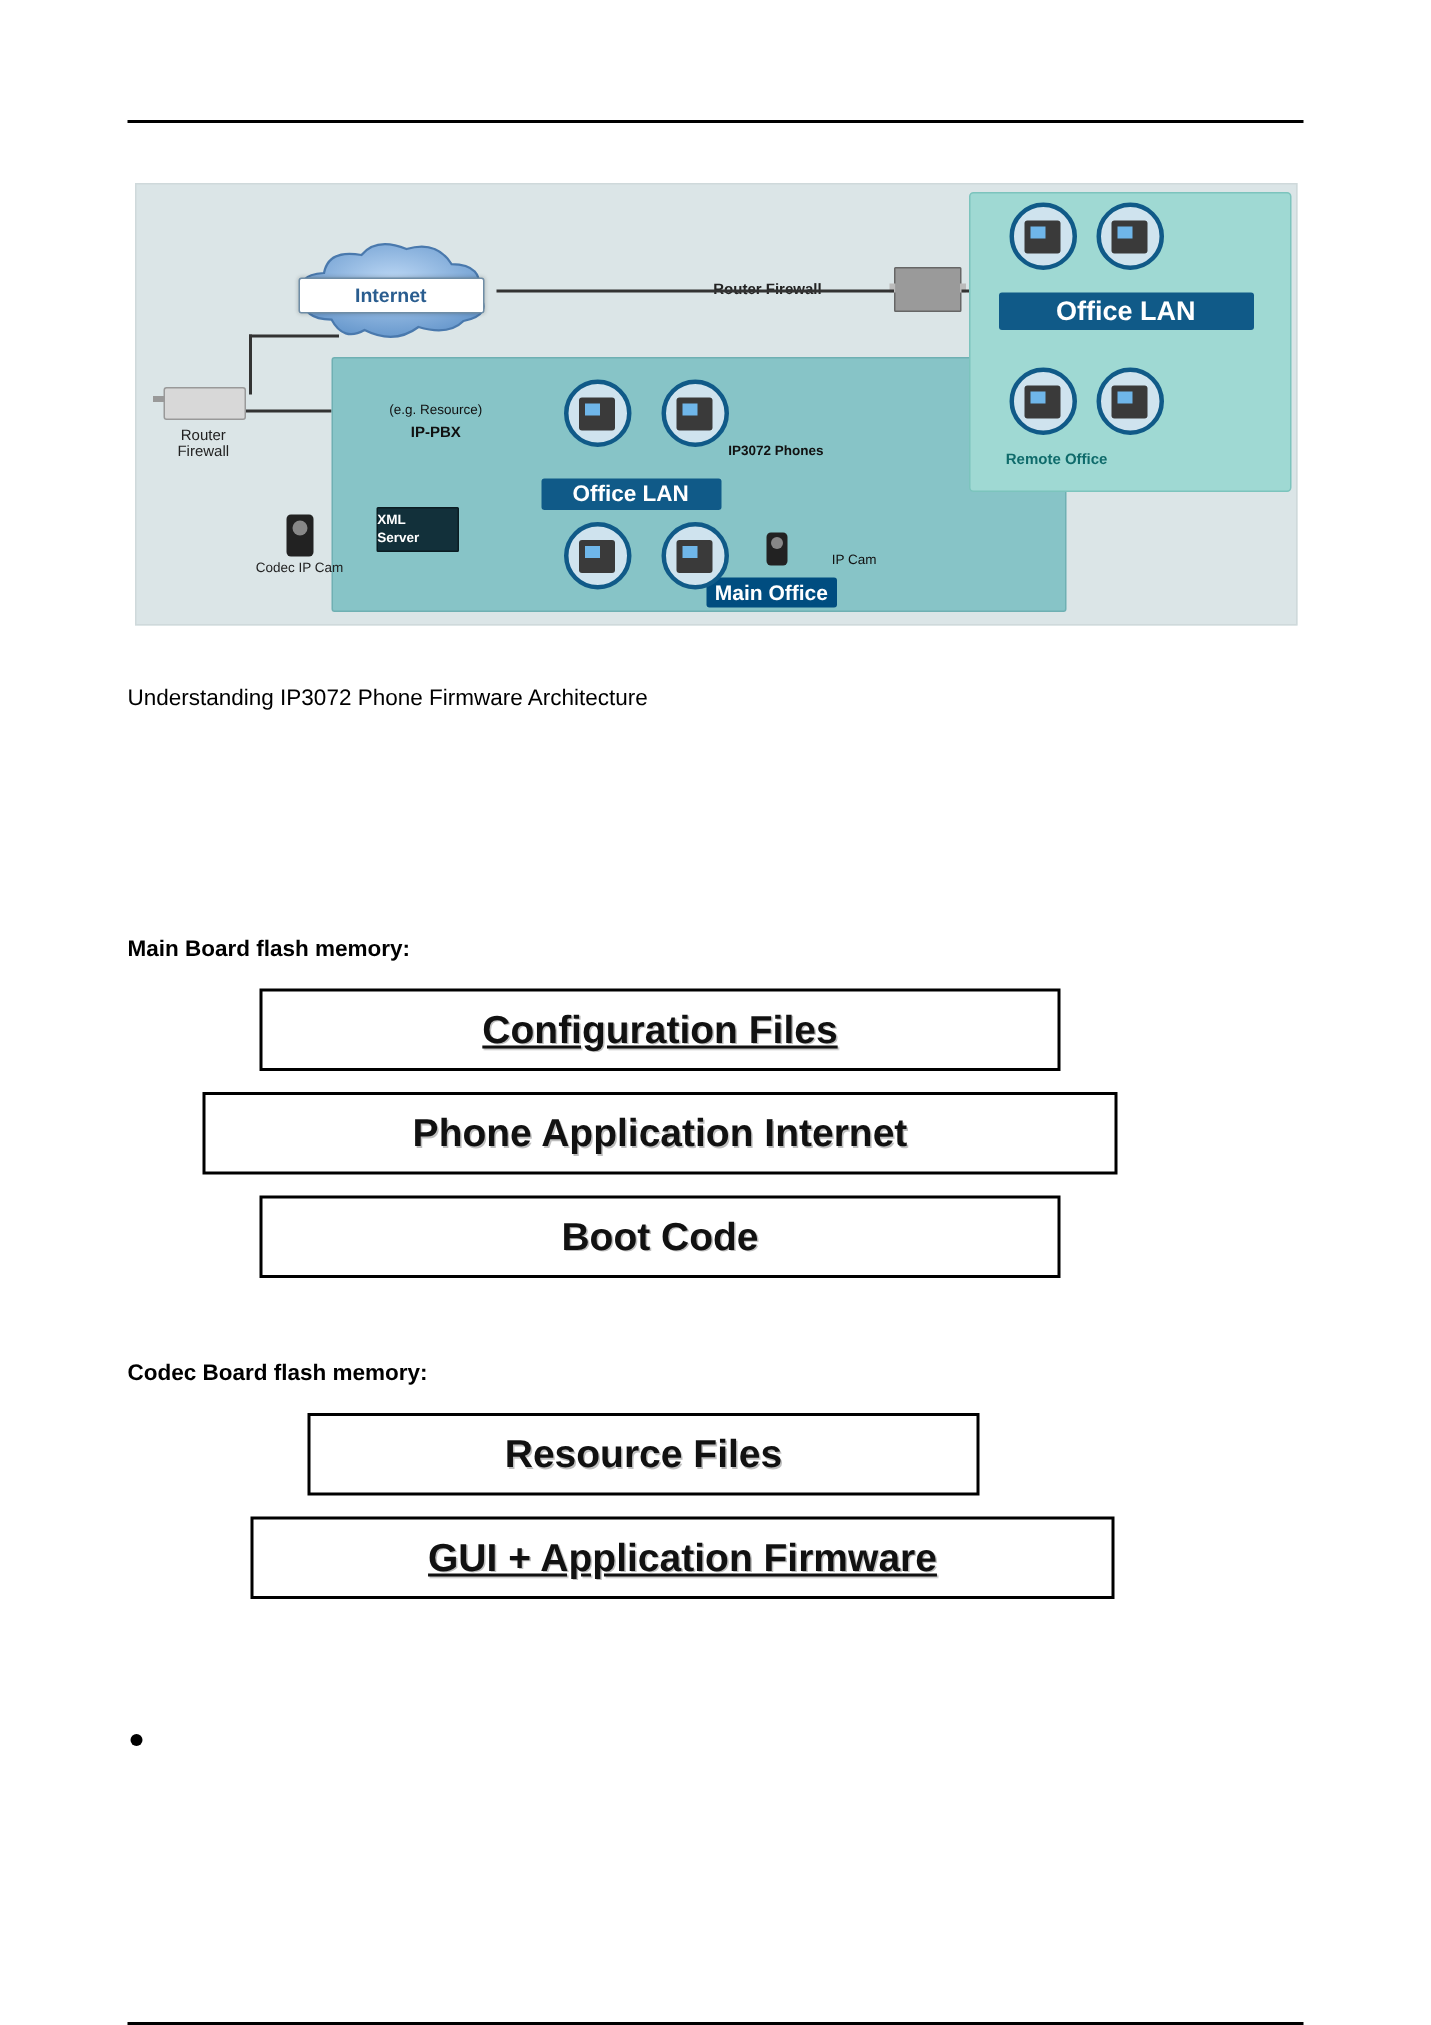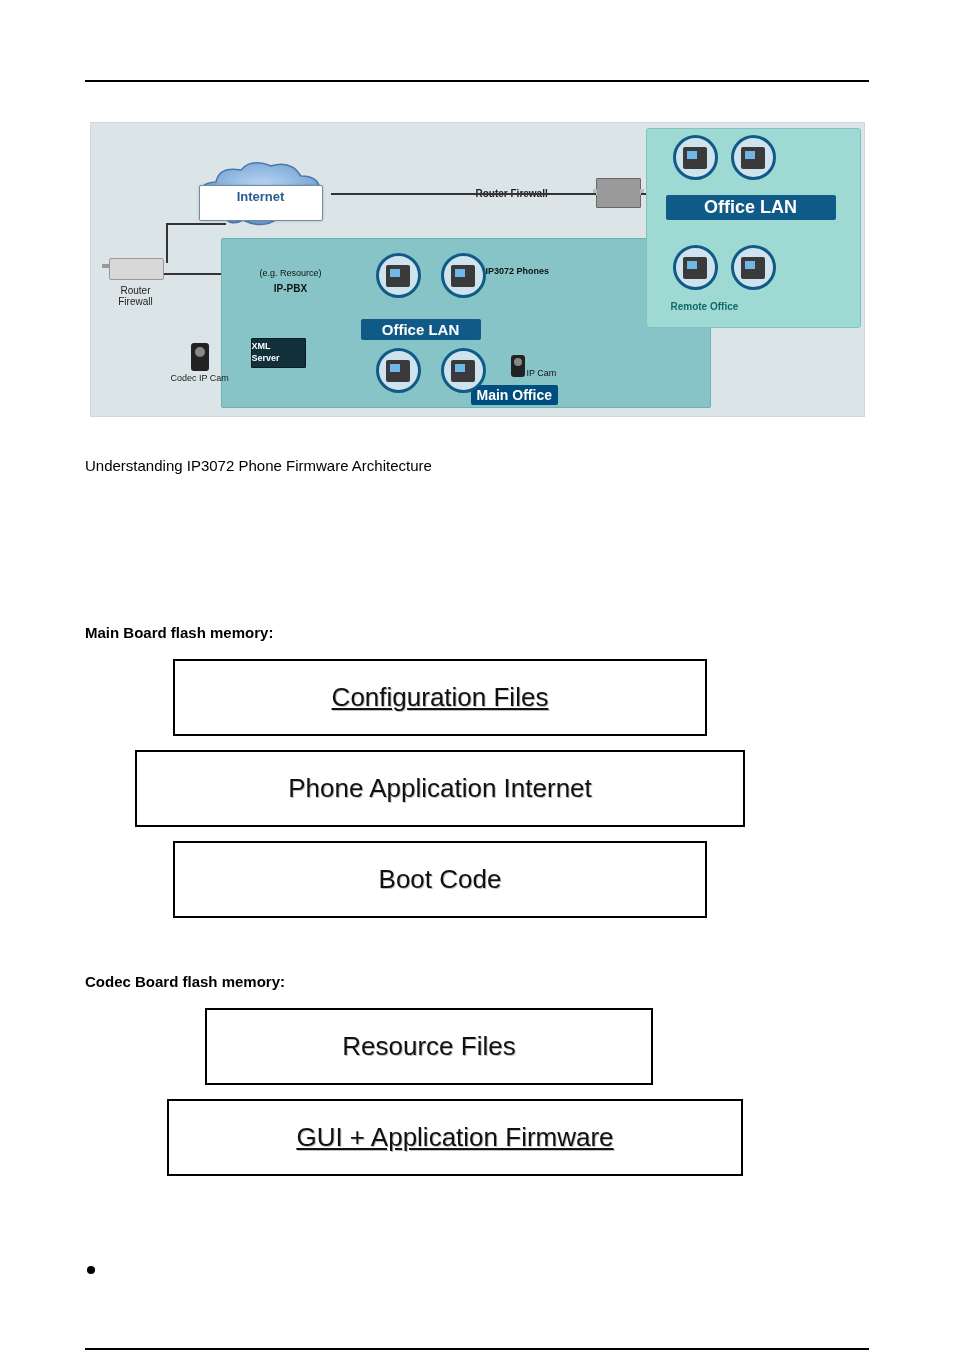--- a/index.html
+++ b/index.html
@@ -12,21 +12,21 @@
   .diagram-wrap { margin-top: 40px; }
   .diagram {
     width: 775px; height: 295px; background: #dbe5e7; border: 1px solid #cfd9db;
     position: relative; margin: 0 auto;
   }
   .cloud {
     position: absolute; top: 35px; left: 100px; width: 140px; height: 80px;
   }
   .cloud svg { width: 140px; height: 80px; }
   .cloud-label {
-    position: absolute; top: 62px; left: 108px; width: 124px; height: 36px;
+    position: absolute; top: 62px; left: 108px; width: 124px; height: 24px;
     background: #fff; border: 1px solid #6f8da6; border-radius: 2px;
     text-align: center; line-height: 22px; font-size: 13px; font-weight: bold;
     color: #2a5d8f; box-shadow: 0 0 3px rgba(0,0,0,0.2);
   }
   .rfw-label { position: absolute; top: 65px; left: 385px; font-size: 10px; color: #222; font-weight: bold; }
   .rfw-box {
     position: absolute; top: 55px; left: 505px; width: 45px; height: 30px;
     background: #9a9a9a; border: 1px solid #666; border-radius: 1px;
   }
   .rfw-box::before, .rfw-box::after { content:""; position:absolute; background:#bbb; }
@@ -57,22 +57,22 @@
   }
   .door-cam .cam::after { content:""; position:absolute; top:4px; left:4px; width:10px; height:10px; background:#888; border-radius:50%; }
   .door-cam .lbl { font-size:9px; color:#222; text-align:center; margin-top:2px; }
 
   .office-lan-label {
     position:absolute; background:#105a88; color:#fff; font-weight:bold; text-align:center;
     border-radius:2px; padding:2px 6px; font-size:15px;
   }
   .oll-main { top:196px; left:270px; width:120px; }
 
-  .phones-label { position:absolute; top:143px; left:395px; font-size:9px; font-weight:bold; color:#111; }
-  .ipcam-label  { position:absolute; top:245px; left:436px; font-size:9px; color:#111; }
+  .phones-label { position:absolute; top:172px; left:395px; font-size:9px; font-weight:bold; color:#111; }
+  .ipcam-label  { position:absolute; top:245px; left:464px; font-size:9px; color:#111; }
   .mo-label {
     position:absolute; top:262px; left:380px; background:#004d80; color:#fff;
     font-size:14px; font-weight:bold; padding:2px 6px; border-radius:2px;
   }
 
   .video-phone {
     width:45px; height:45px; position:absolute;
   }
   .video-phone .ring {
     width:45px; height:45px; border:3px solid #105a88; border-radius:50%; background:#cfe3ee;
@@ -116,22 +116,22 @@
   .ln-cloud-left  { top:100px; left:75px; width:60px;  height:2px; }
   .ln-router-office{ top:150px; left:73px; width:57px; height:2px; }
 
   
   .heading { font-size: 15px; font-weight: normal; margin-top: 40px; }
   .subh { font-size: 15px; font-weight: bold; margin-top: 150px; }
   .subh2 { font-size: 15px; font-weight: bold; margin-top: 55px; }
 
   .stack { margin-top: 18px; margin-left: 88px; width: 534px; }
   .box {
-    border: 2px solid #000; background:#fff; text-align:center; font-weight:normal;
-    font-size: 26px; padding: 21px 4px; color:#111;
+    border: 2px solid #000; background:#fff; text-align:center; font-weight:bold;
+    font-size: 26px; padding: 10px 4px; color:#111;
     text-shadow: 1px 1px 0 rgba(0,0,0,0.25);
   }
   .gap { height: 14px; }
   .box.narrow { width: 534px; }
   .box.wide { width: 610px; margin-left:-38px; }
   .box.u { text-decoration: underline; }
 
   .bullet-row { margin-top: 90px; margin-left: 2px; display:flex; align-items:center; }
   .bullet { width:8px; height:8px; background:#000; border-radius:50%; }
 </style>

